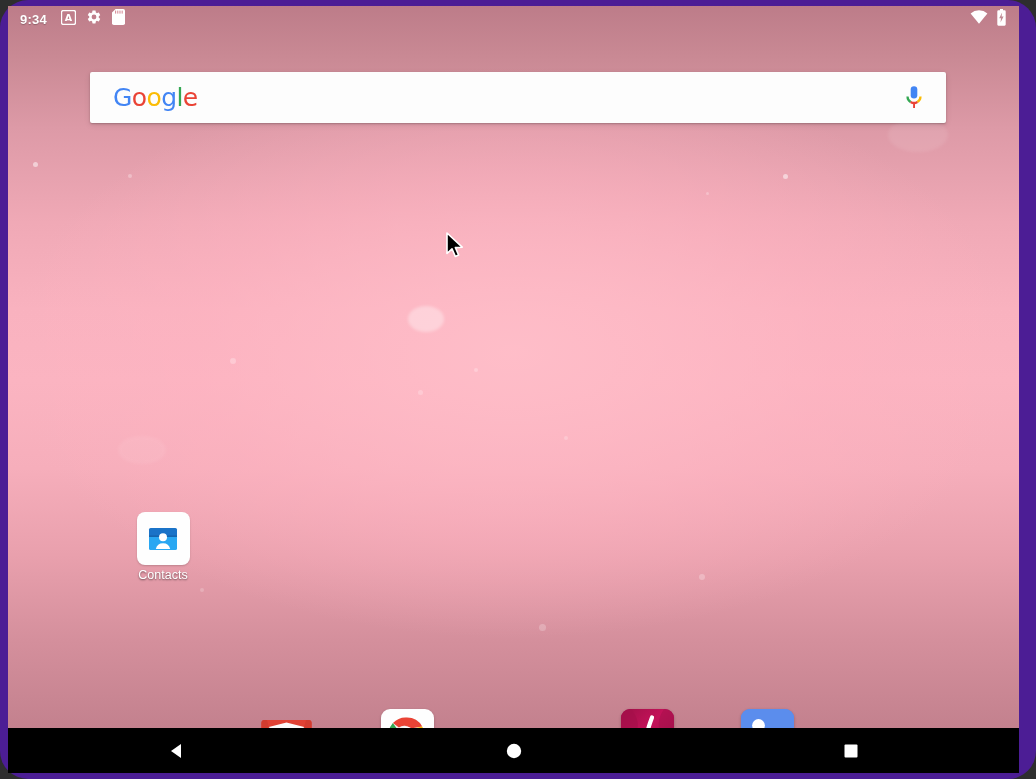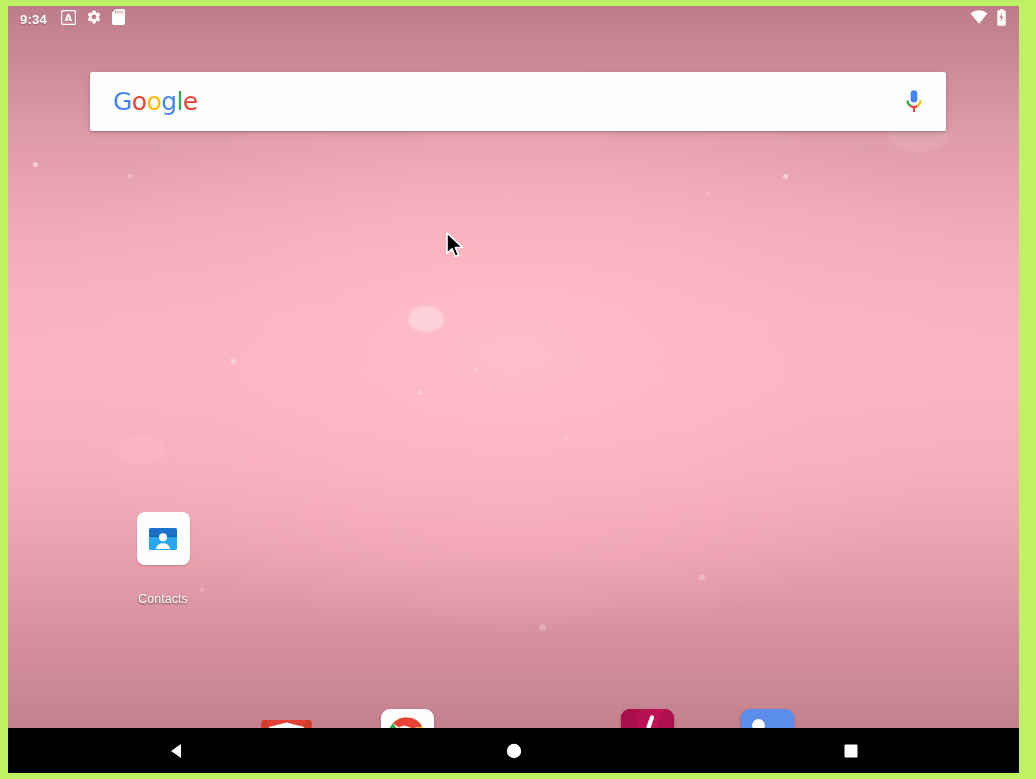--- a/index.html
+++ b/index.html
@@ -6,21 +6,22 @@
   html, body {
     width:1036px; height:779px;
     background:#2e2e2e;
     font-family:"Liberation Sans", sans-serif;
     overflow:hidden;
   }
 
   
   #device-frame{
     position:absolute; left:0; top:0; width:1036px; height:779px;
-    background:#bef264;
+    background:#4c1d95;
+    border-radius:28px;
   }
   #screen{
     position:absolute; left:8px; top:6px;
     width:1011px; height:767px;
     overflow:hidden;
     background:#e8a0ad;
   }
 
   
   #wallpaper{
@@ -56,21 +57,21 @@
     font-size:13px; font-weight:bold; letter-spacing:0.2px;
     color:#fff; text-shadow:0 1px 1px rgba(0,0,0,0.25);
   }
   #status-left-icons{ display:flex; align-items:center; gap:10px; margin-left:14px; }
   #status-right-icons{ margin-left:auto; display:flex; align-items:center; gap:8px; }
   .sysicon{ display:block; }
 
   
   #search-bar{
     position:absolute; left:82px; top:66px;
-    width:856px; height:59px;
+    width:856px; height:51px;
     background:#fdfdfd;
     border-radius:2px;
     box-shadow:0 1px 2px rgba(0,0,0,0.22), 0 2px 6px rgba(0,0,0,0.10);
     display:flex; align-items:center;
     z-index:15;
   }
   #google-logo{
     margin-left:23px;
     font-size:25px;
     font-family:"DejaVu Sans", sans-serif;
@@ -104,21 +105,21 @@
     width:53px; height:53px;
     border-radius:8px;
     display:flex; align-items:center; justify-content:center;
     overflow:hidden;
   }
   .app-icon-box.white{
     background:#fefefe;
     box-shadow:0 1px 2px rgba(0,0,0,0.18);
   }
   .app-label{
-    margin-top:27px;
+    margin-top:3px;
     font-size:12.5px;
     color:#ffffff;
     text-shadow:0 1px 2px rgba(0,0,0,0.55);
     font-family:"Liberation Sans", sans-serif;
     white-space:nowrap;
   }
 
   
   #dock{
     position:absolute; left:0; bottom:0;

